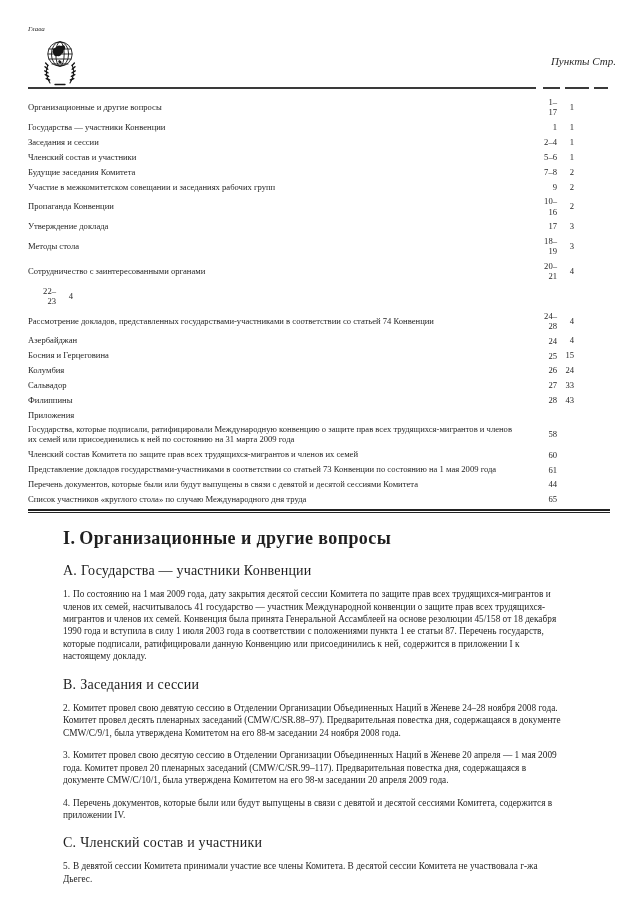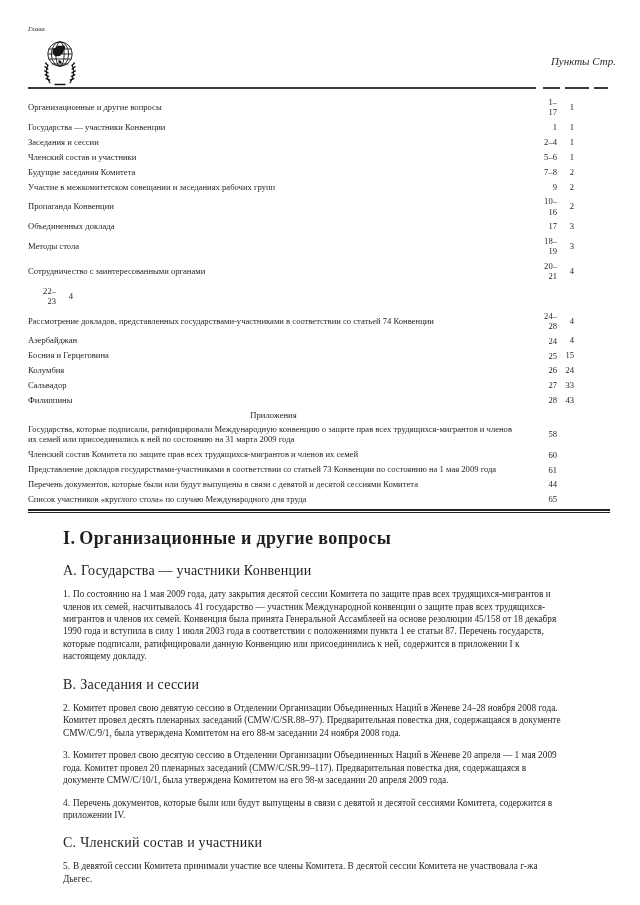--- a/index.html
+++ b/index.html
@@ -34,21 +34,21 @@
   
   .toc{margin:7px 0 0 28px;width:546px;}
   .trow{
     display:flex;align-items:center;
     margin-bottom:4.2px;
     font-size:8.6px;line-height:1.25;
   }
   .tlabel{flex:1;padding-right:10px;}
   .tp{width:28px;text-align:right;white-space:pre-line;line-height:1.2;}
   .ts{width:17px;text-align:right;}
-  .trow.annex-head{margin-top:2px;margin-bottom:3px;text-align:center;}
+  .trow.annex-head{margin-top:2px;margin-bottom:3px;}
   .toc-end-rule{
     margin:3px 0 0 28px;width:582px;height:4px;
     border-top:2.2px solid #222;border-bottom:1px solid #222;
     box-sizing:border-box;
   }
 
   
   .bodytext{margin:15px 0 0 63px;width:498px;}
   .h1{
     font-size:18px;font-weight:bold;letter-spacing:.4px;
@@ -135,21 +135,21 @@
       <div class="tp">9</div>
       <div class="ts">2</div>
     </div>
     <div class="trow">
       <div class="tlabel">Пропаганда Конвенции</div>
       <div class="tp">10–
 16</div>
       <div class="ts">2</div>
     </div>
     <div class="trow">
-      <div class="tlabel">Объединенных доклада</div>
+      <div class="tlabel">Утверждение доклада</div>
       <div class="tp">17</div>
       <div class="ts">3</div>
     </div>
     <div class="trow">
       <div class="tlabel">Методы стола</div>
       <div class="tp">18–
 19</div>
       <div class="ts">3</div>
     </div>
     <div class="trow">

